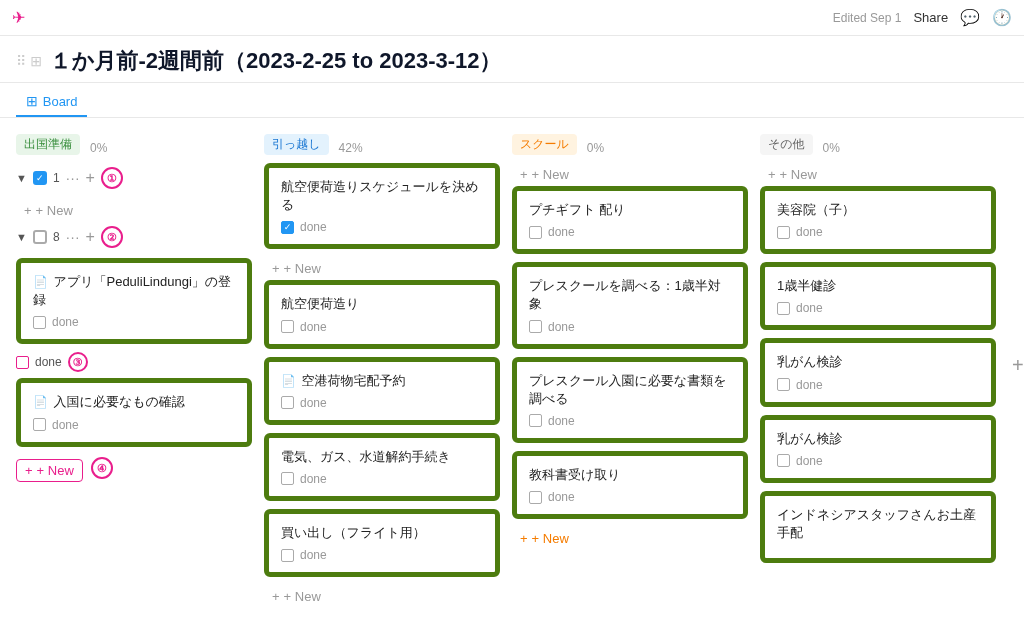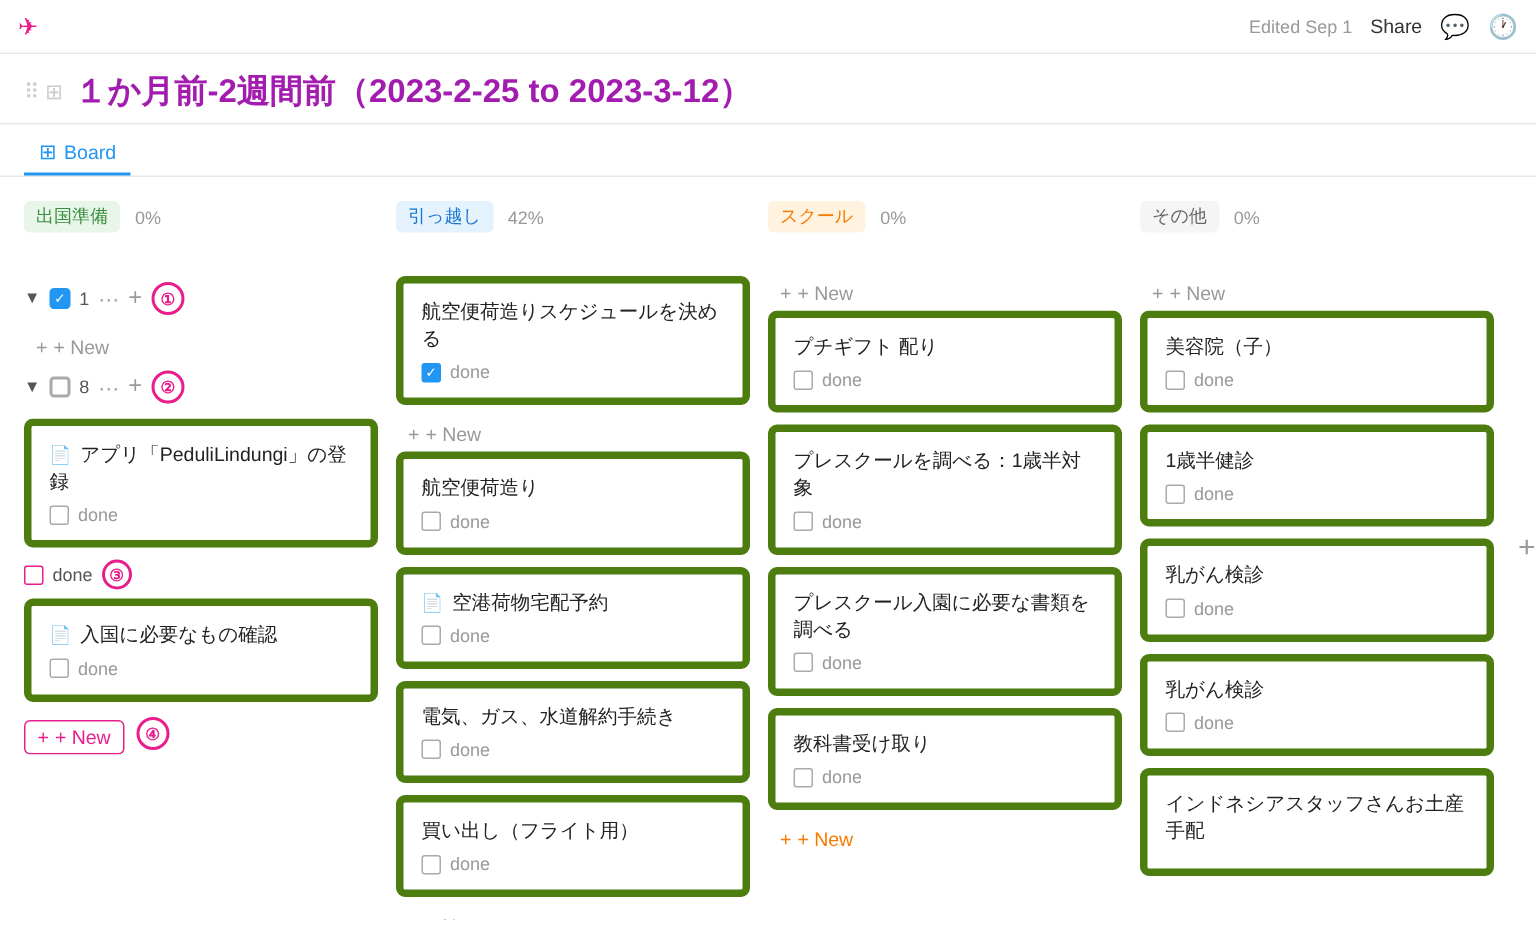--- a/index.html
+++ b/index.html
@@ -19,21 +19,21 @@
     .share-btn { font-size: 13px; color: #333; font-weight: 500; cursor: pointer; }
     .icon-btn { font-size: 16px; color: #666; cursor: pointer; }
 
     
     .page-header {
       display: flex; align-items: center; gap: 8px;
       padding: 10px 16px 6px 16px;
       border-bottom: 1px solid #e8e8e8;
     }
     .drag-handle { color: #ccc; font-size: 14px; cursor: grab; }
-    .page-title { font-size: 22px; font-weight: 700; color: #a21caf; }
+    .page-title { font-size: 22px; font-weight: 700; color: #0f172a; }
 
     
     .view-tabs {
       display: flex; align-items: center; padding: 6px 16px 0;
       border-bottom: 1px solid #e8e8e8;
     }
     .view-tab {
       display: flex; align-items: center; gap: 5px;
       padding: 4px 10px 6px; cursor: pointer; font-size: 13px; color: #555;
       border-bottom: 2px solid transparent;
@@ -44,22 +44,22 @@
     
     .board-area {
       display: flex; overflow-x: auto; overflow-y: hidden;
       padding: 12px 16px; gap: 12px; height: calc(623px - 36px - 56px - 36px);
       background: #fff;
     }
 
     
     .board-column { min-width: 236px; width: 236px; flex-shrink: 0; }
     .column-header {
-      display: flex; align-items: center; gap: 6px;
-      margin-bottom: 25px; padding: 4px 0;
+      display: flex; align-items: flex-end; gap: 6px;
+      margin-bottom: 4px; padding: 4px 0;
     }
     .column-pct { font-size: 12px; color: #999; margin-left: 4px; }
 
     
     .status-pill {
       display: inline-block; padding: 2px 8px; border-radius: 4px;
       font-size: 12px; font-weight: 500;
     }
     .pill-green { background: #e8f5e9; color: #388e3c; }
     .pill-blue { background: #e3f2fd; color: #1976d2; }

